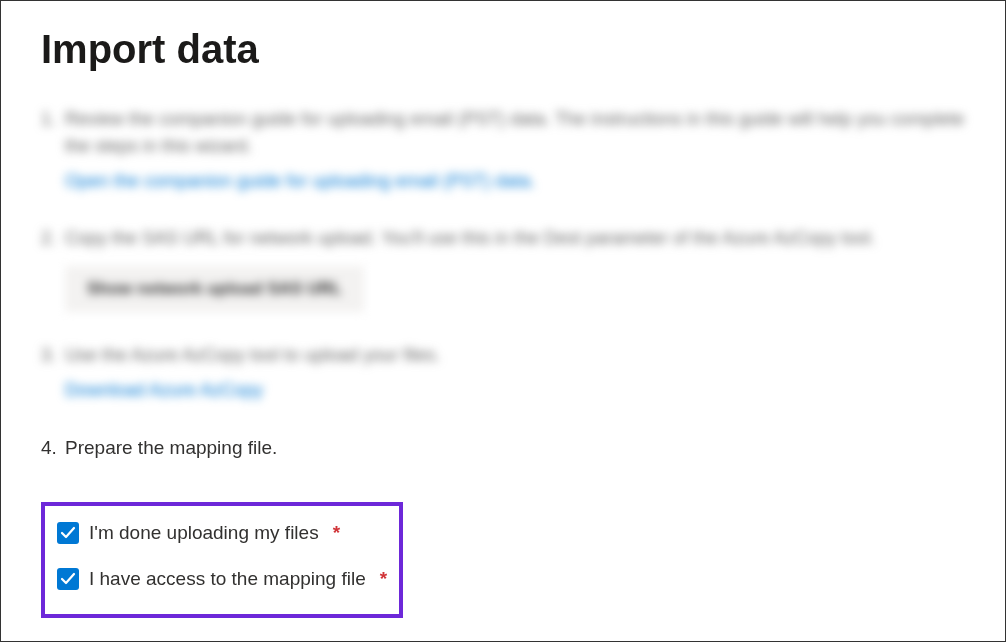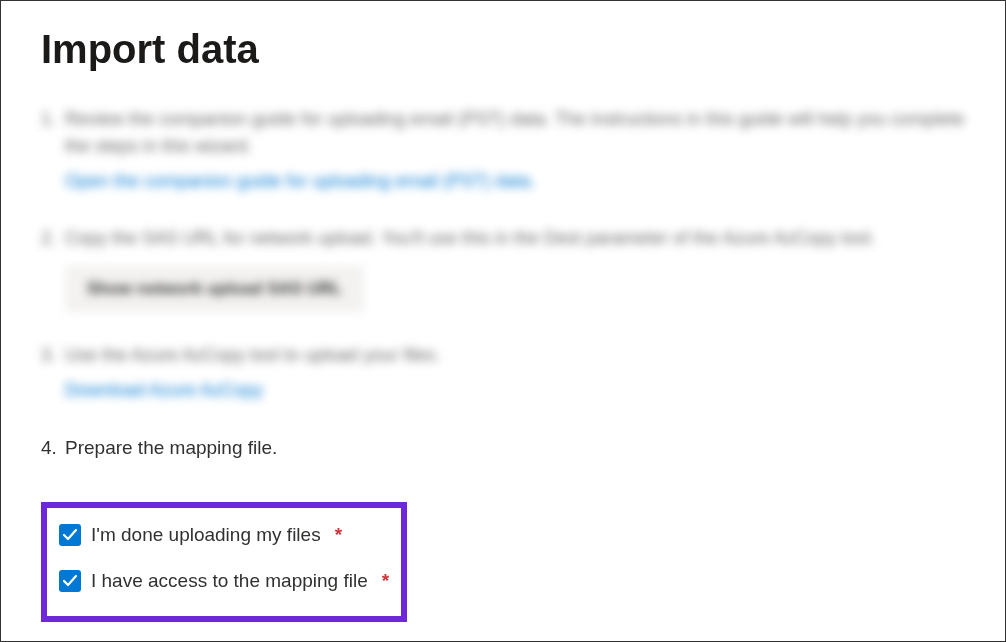--- a/index.html
+++ b/index.html
@@ -63,21 +63,21 @@
       border: none;
       font-size: 17px;
     }
     .step4 {
       filter: none !important;
       color: #323130;
       font-size: 19px;
     }
     .checkbox-group {
       margin-top: 10px;
-      border: 6px solid #6d28d9;
+      border: 4px solid #6d28d9;
       padding: 16px 12px 20px 12px;
       display: inline-block;
       min-width: 355px;
     }
     .checkbox-row {
       display: flex;
       align-items: center;
       gap: 10px;
       font-size: 19px;
       color: #323130;

